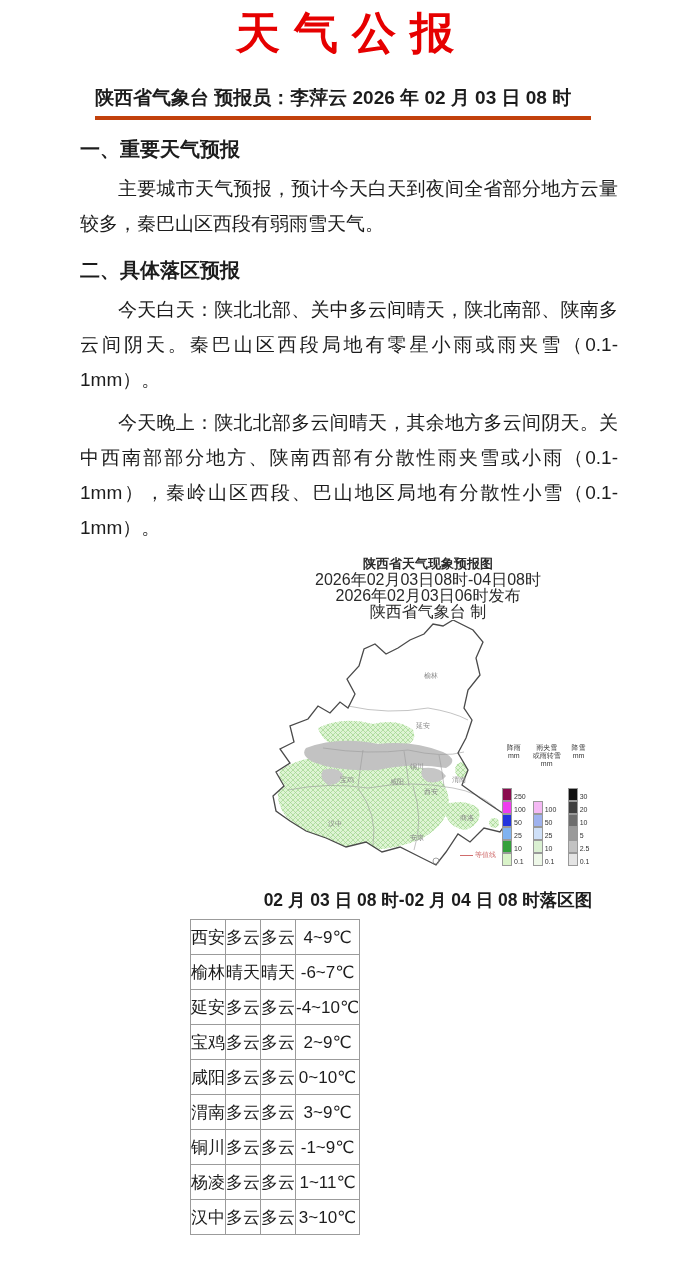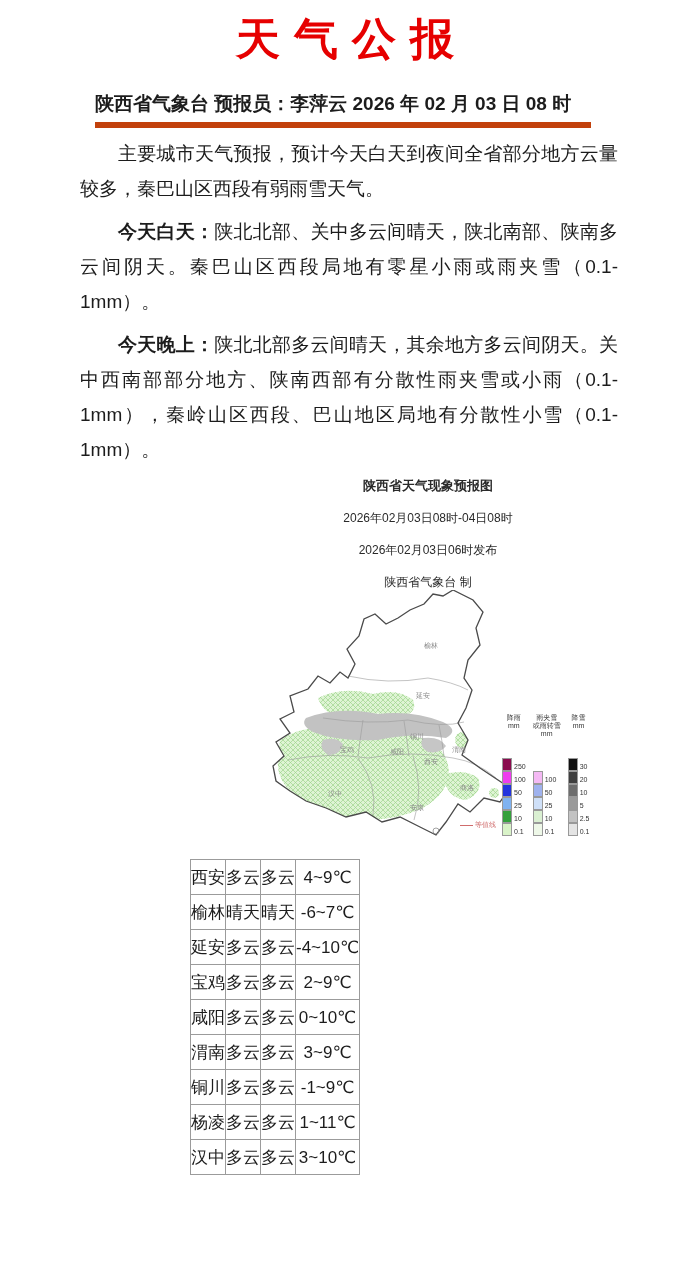--- a/index.html
+++ b/index.html
@@ -4,40 +4,40 @@
 <style>
   * { box-sizing: border-box; margin: 0; padding: 0; }
   html,body { background:#ffffff; }
   body {
     width:690px; height:1284px; margin:0 auto; position:relative;
     font-family:"Liberation Sans","DejaVu Sans",sans-serif;
     color:#1c1c1c; overflow:hidden;
   }
   .page-title {
     text-align:center; color:#e60000; font-weight:bold;
-    font-size:44px; letter-spacing:14px; padding:10px 0 4px 14px;
+    font-size:44px; letter-spacing:14px; padding:4px 0 4px 14px;
   }
   .meta-wrap {
     margin:18px 0 0 95px; width:496px;
-    border-bottom:6px solid #c2410c; padding-bottom:5px;
+    border-bottom:4px solid #c2410c; padding-bottom:5px;
     font-size:19px; font-weight:bold; white-space:nowrap;
   }
   .content { margin:0 72px 0 80px; }
   .sec-head { font-size:20px; font-weight:bold; margin-top:16px; }
   .para {
     font-size:19px; line-height:35px; text-align:justify;
     text-indent:2em; margin-top:8px;
   }
-  .para b { font-weight:bold; }
+  .para b { font-weight:normal; }
 
   
   .map-fig { width:400px; margin:10px 0 0 148px; }
   .map-titles { text-align:center; color:#2a2a2a; }
   .map-t1 { font-size:13px; font-weight:bold; line-height:17px; }
-  .map-t2 { font-size:12px; line-height:16px;margin-top:16px; }
+  .map-t2 { font-size:16px; line-height:16px; }
   .map-canvas { position:relative; width:400px; height:262px; }
   .map-canvas svg { position:absolute; left:0; top:0; }
   .city-label { position:absolute; font-size:7px; color:#8a8a8a; line-height:7px; }
 
   .legend {
     position:absolute; left:274px; top:124px;
     display:flex; gap:7px; color:#333;
   }
   .lg-col { display:flex; flex-direction:column; height:122px; align-items:flex-start; }
   .lg-head { margin-bottom:auto; font-size:7px; line-height:8px; text-align:center; width:100%; }
@@ -62,22 +62,24 @@
 <body>
 
 <div class="page-title">天气公报</div>
 
 <div class="meta-wrap">
   <span>陕西省气象台  预报员：李萍云   2026 年 02 月 03 日 08 时</span>
 </div>
 
 <div class="content">
 
+  <div class="sec-head">一、重要天气预报</div>
   <p class="para">主要城市天气预报，预计今天白天到夜间全省部分地方云量较多，秦巴山区西段有弱雨雪天气。</p>
 
+  <div class="sec-head">二、具体落区预报</div>
   <p class="para"><b>今天白天：</b><span>陕北北部、关中多云间晴天，陕北南部、陕南多云间阴天。秦巴山区西段局地有零星小雨或雨夹雪（0.1-1mm）。</span></p>
   <p class="para"><b>今天晚上：</b><span>陕北北部多云间晴天，其余地方多云间阴天。关中西南部部分地方、陕南西部有分散性雨夹雪或小雨（0.1-1mm），秦岭山区西段、巴山地区局地有分散性小雪（0.1-1mm）。</span></p>
 
   <div class="map-fig">
     <div class="map-titles">
       <div class="map-t1">陕西省天气现象预报图</div>
       <div class="map-t2">2026年02月03日08时-04日08时</div>
       <div class="map-t2">2026年02月03日06时发布</div>
       <div class="map-t2">陕西省气象台 制</div>
     </div>
@@ -245,20 +247,21 @@
             </div>
         </div>
       </div>
 
       <div class="iso">
         <span class="iso-line"></span>
         <span>等值线</span>
       </div>
     </div>
 
+    <div class="map-caption">02 月 03 日 08 时-02 月 04 日 08 时落区图</div>
   </div>
 
 
   <table class="wx-table">
     <tbody>
     <tr>
           <td>西安</td>
           <td>多云</td>
           <td>多云</td>
           <td>4~9℃</td>

